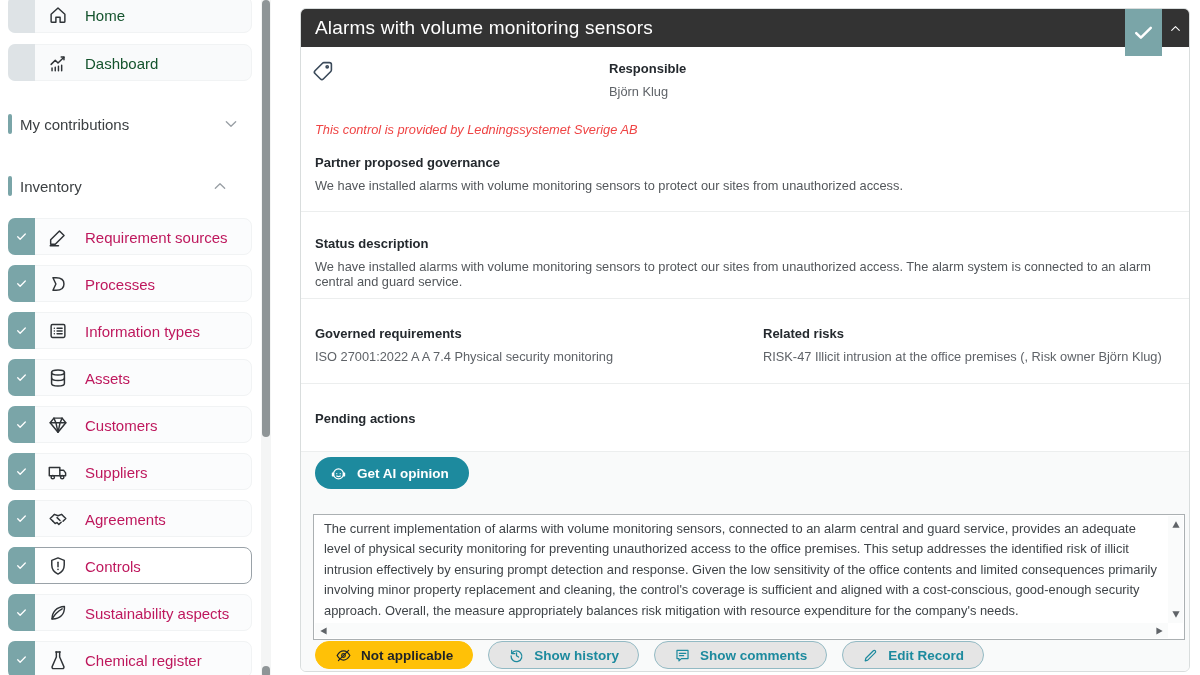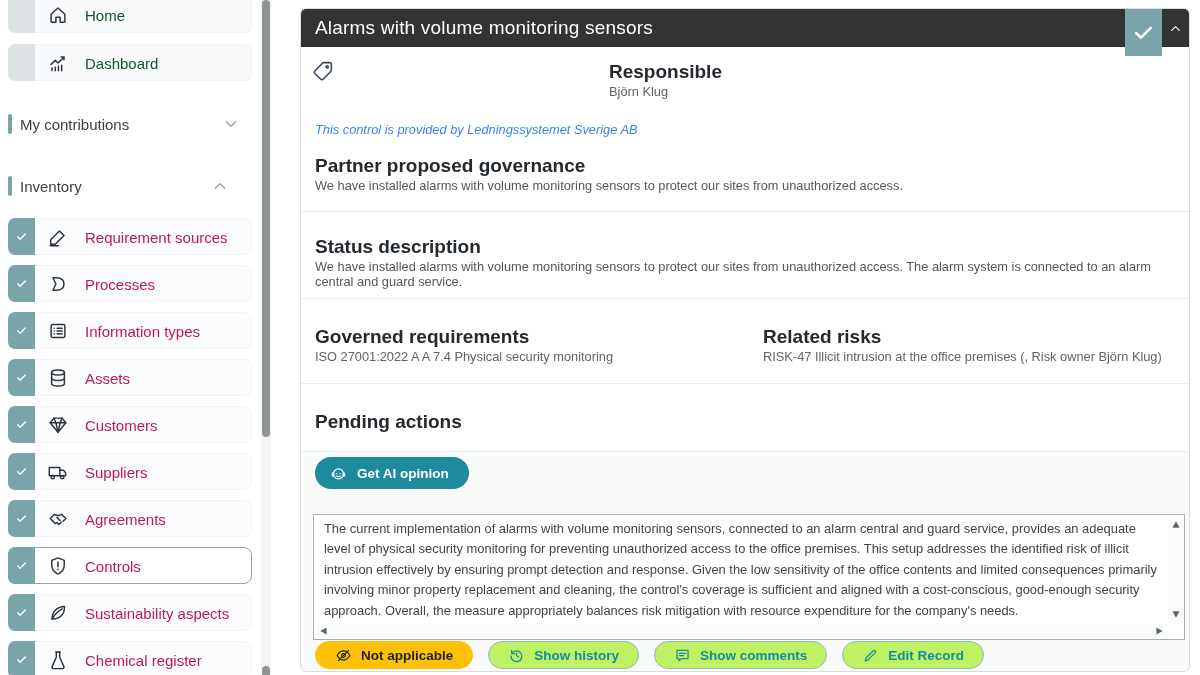--- a/index.html
+++ b/index.html
@@ -53,24 +53,24 @@
               color:#fff;font-size:19px;font-weight:400;letter-spacing:.2px;white-space:nowrap;}
   .hdr-check{position:absolute;top:0;right:27px;width:37px;height:47px;z-index:2;border:none;
              background:var(--muted-teal,#7aa5a8);color:#fff;display:flex;align-items:center;
              justify-content:center;cursor:pointer;}
   .hdr-check svg{width:17px;height:17px;}
   .hdr-collapse{position:absolute;top:0;right:1px;width:25px;height:38px;border:none;background:transparent;
                 color:#fff;display:flex;align-items:center;justify-content:center;cursor:pointer;}
   .hdr-collapse svg{width:15px;height:15px;}
 
   .tag-wrap{position:absolute;left:10px;top:50px;width:24px;height:24px;color:#3b4a5a;}
-  .b-label{position:absolute;font-size:19px;font-weight:bold;color:#24292e;white-space:nowrap;}
+  .b-label{position:absolute;font-size:13px;font-weight:bold;color:#24292e;white-space:nowrap;}
   .g-text{position:absolute;font-size:12.8px;color:#5f6368;white-space:nowrap;}
   .d-text{position:absolute;font-size:12.8px;color:#53575b;right:14px;}
-  .note{position:absolute;left:14px;top:113px;font-size:12.8px;font-style:italic;color:#3b82f6;white-space:nowrap;}
+  .note{position:absolute;left:14px;top:113px;font-size:12.8px;font-style:italic;color:#ef4444;white-space:nowrap;}
   .hr{position:absolute;left:0;right:0;border-top:1px solid #eceeee;height:0;}
 
   .bottom-zone{position:absolute;left:0;right:0;top:442px;bottom:0;background:#f9fafa;border-top:1px solid #eceeee;}
   .ai-btn{position:absolute;left:14px;top:5px;height:32px;border-radius:17px;border:none;cursor:pointer;
           background:var(--accent,#1d8a9e);color:#fff;display:inline-flex;align-items:center;gap:9px;
           padding:0 20px 0 14px;font-size:13.5px;font-weight:bold;
           font-family:"Liberation Sans","DejaVu Sans",sans-serif;}
   .ai-btn .icon{width:19px;height:19px;}
 
   .ai-box{position:absolute;left:12px;top:62px;width:872px;height:126px;background:#fff;
@@ -83,21 +83,21 @@
   .htrack{position:absolute;left:1px;right:16px;bottom:1px;height:15px;background:#fafbfb;}
   .htrack .arr{position:absolute;top:50%;transform:translateY(-50%);width:9px;height:9px;color:#606468;}
   .htrack .left{left:4px;} .htrack .right{right:4px;}
 
   .footer-row{position:absolute;left:14px;top:189px;display:flex;gap:15px;align-items:center;}
   .pill{height:28px;border-radius:15px;display:inline-flex;align-items:center;gap:9px;padding:0 19px;
         font-size:13.5px;font-weight:bold;box-sizing:border-box;cursor:pointer;white-space:nowrap;
         font-family:"Liberation Sans","DejaVu Sans",sans-serif;}
   .pill .icon{width:17px;height:17px;display:inline-block;}
   .pill-warning{background:var(--warning,#ffc107);color:#1f2328;border:1px solid var(--warning,#ffc107);}
-  .pill-outline{background:#bef264;color:var(--accent,#1d8a9e);border:1px solid #93bac4;}
+  .pill-outline{background:#e5e5e5;color:var(--accent,#1d8a9e);border:1px solid #93bac4;}
 
   .icon svg,.nav-icon svg,.item-icon svg,.sec-chevron svg,.tag-wrap svg,.arr svg{width:100%;height:100%;display:block;}
 </style>
 </head>
 <body>
 
 <div class="stage">
 
   <nav class="sidebar">
     <div id="top-nav-mount">

